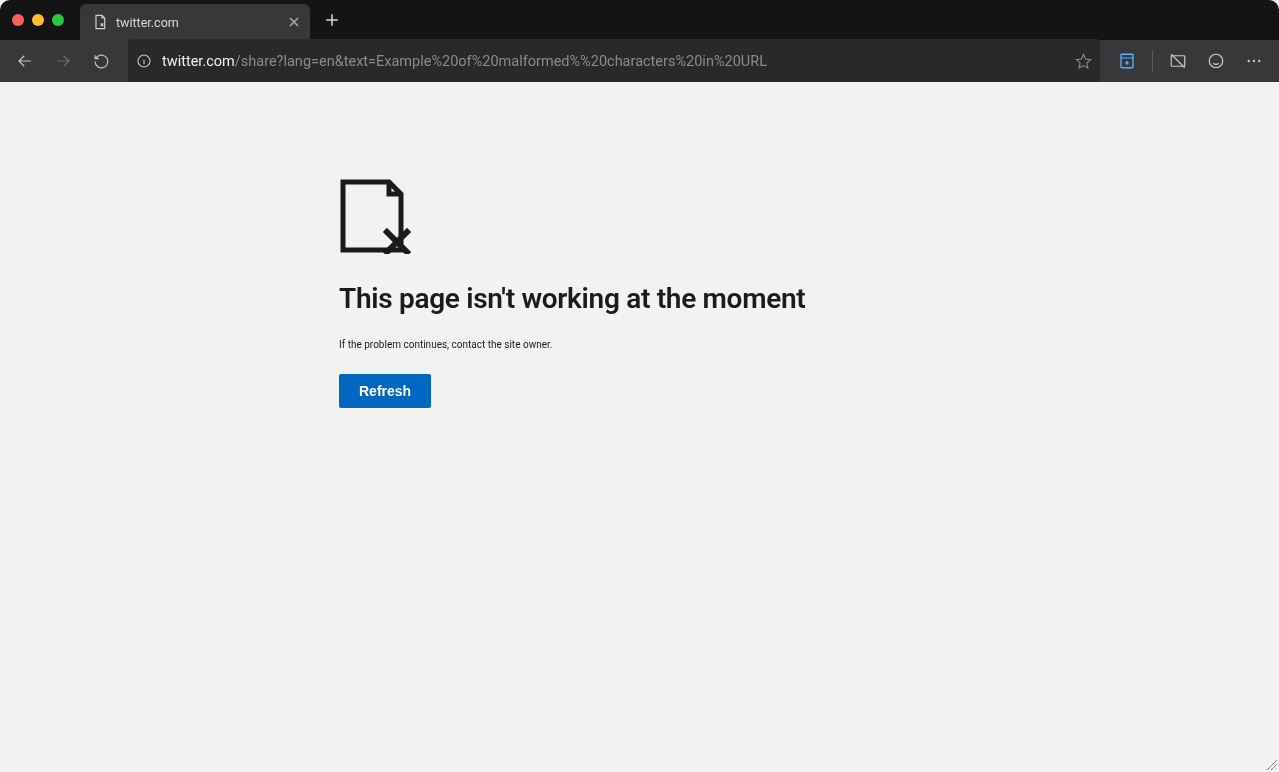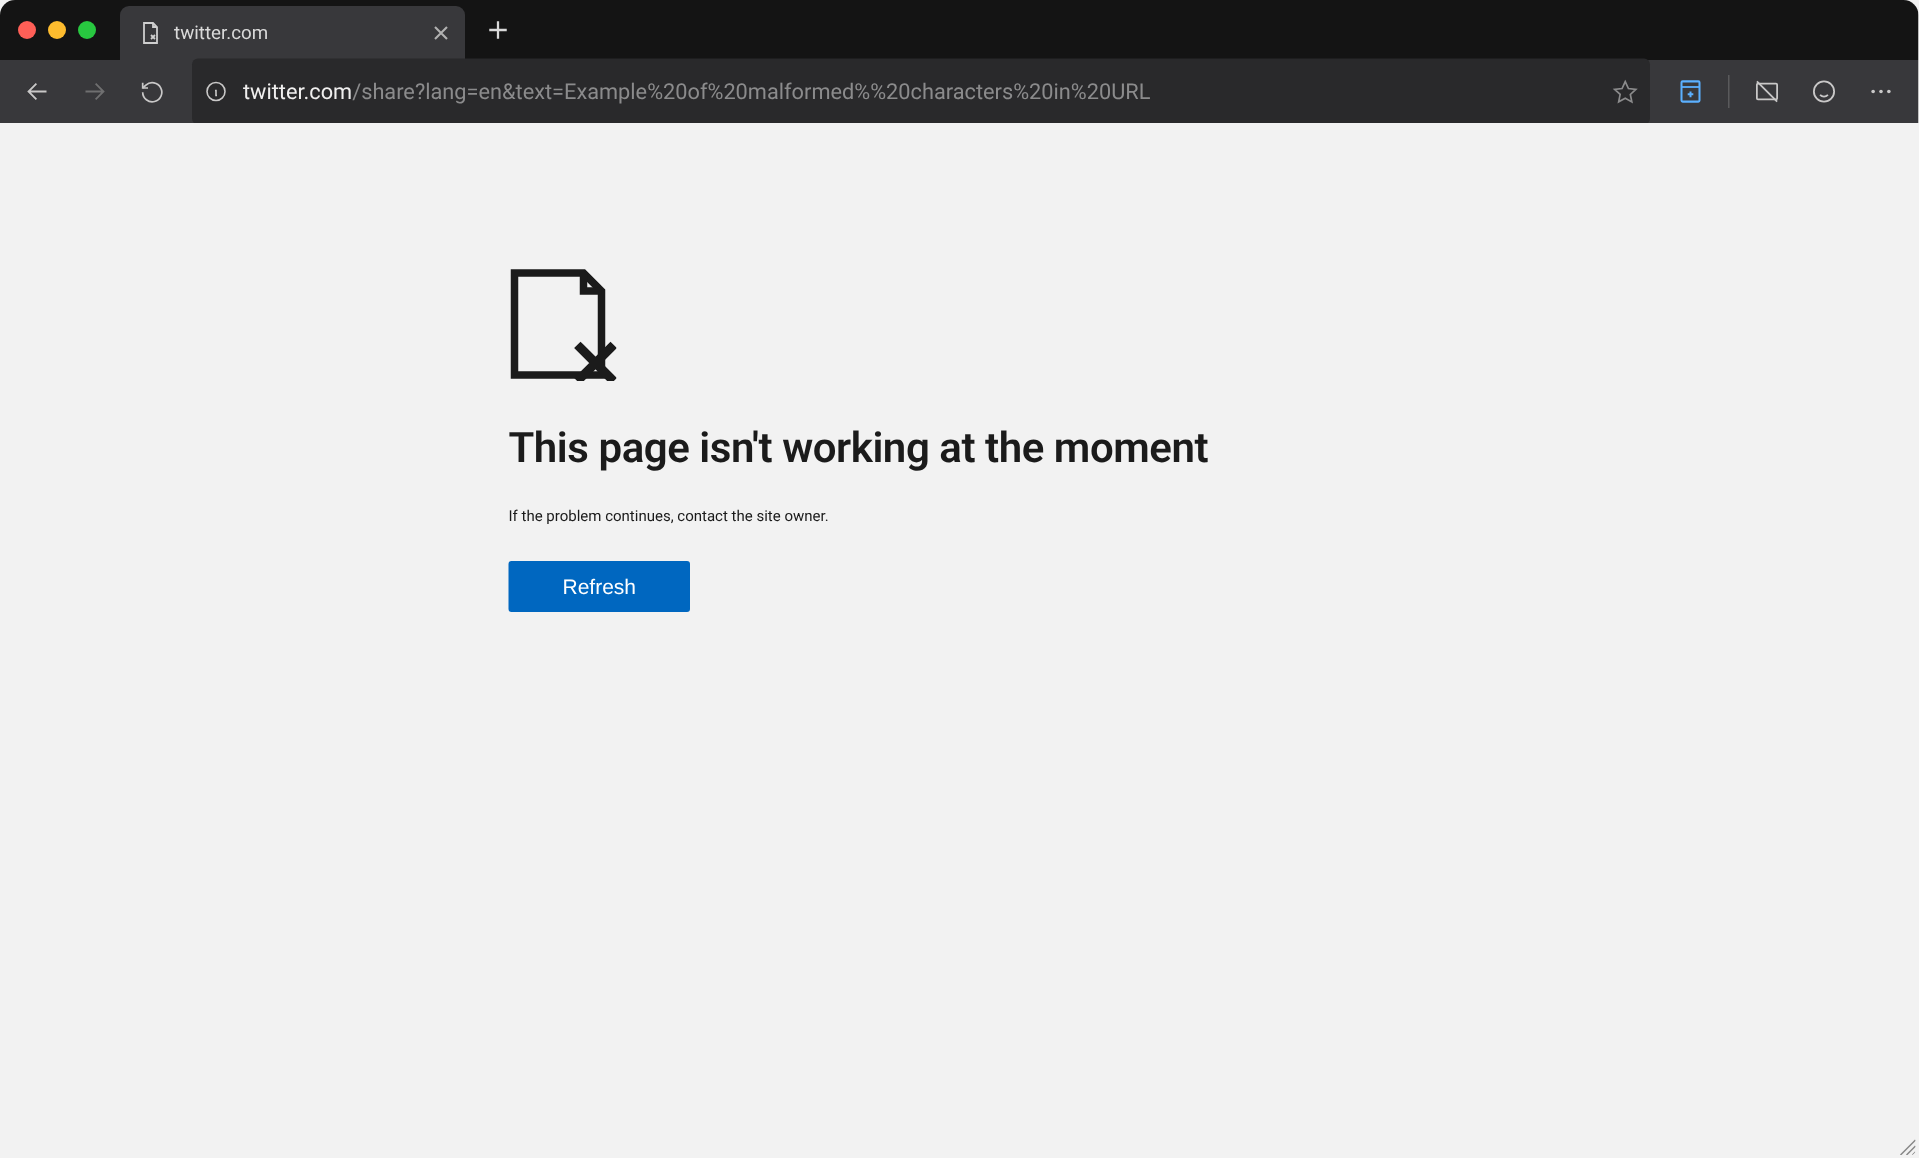--- a/index.html
+++ b/index.html
@@ -118,23 +118,23 @@
       font-size: 12.5px;
       color: #8c8c8c;
       letter-spacing: 0.3px;
       margin-bottom: 50px;
       text-transform: uppercase;
     }
     .refresh-btn {
       background: #0067c0;
       color: #ffffff;
       border: none;
-      padding: 9px 36px;
+      padding: 9px 20px;
       font-size: 14px;
-      font-weight: 400;
+      font-weight: 700;
       border-radius: 2px;
       cursor: pointer;
     }
     .resize-grip {
       position: absolute;
       right: 2px; bottom: 2px;
       width: 12px; height: 12px;
       color: #888;
     }
     svg { display: block; }

